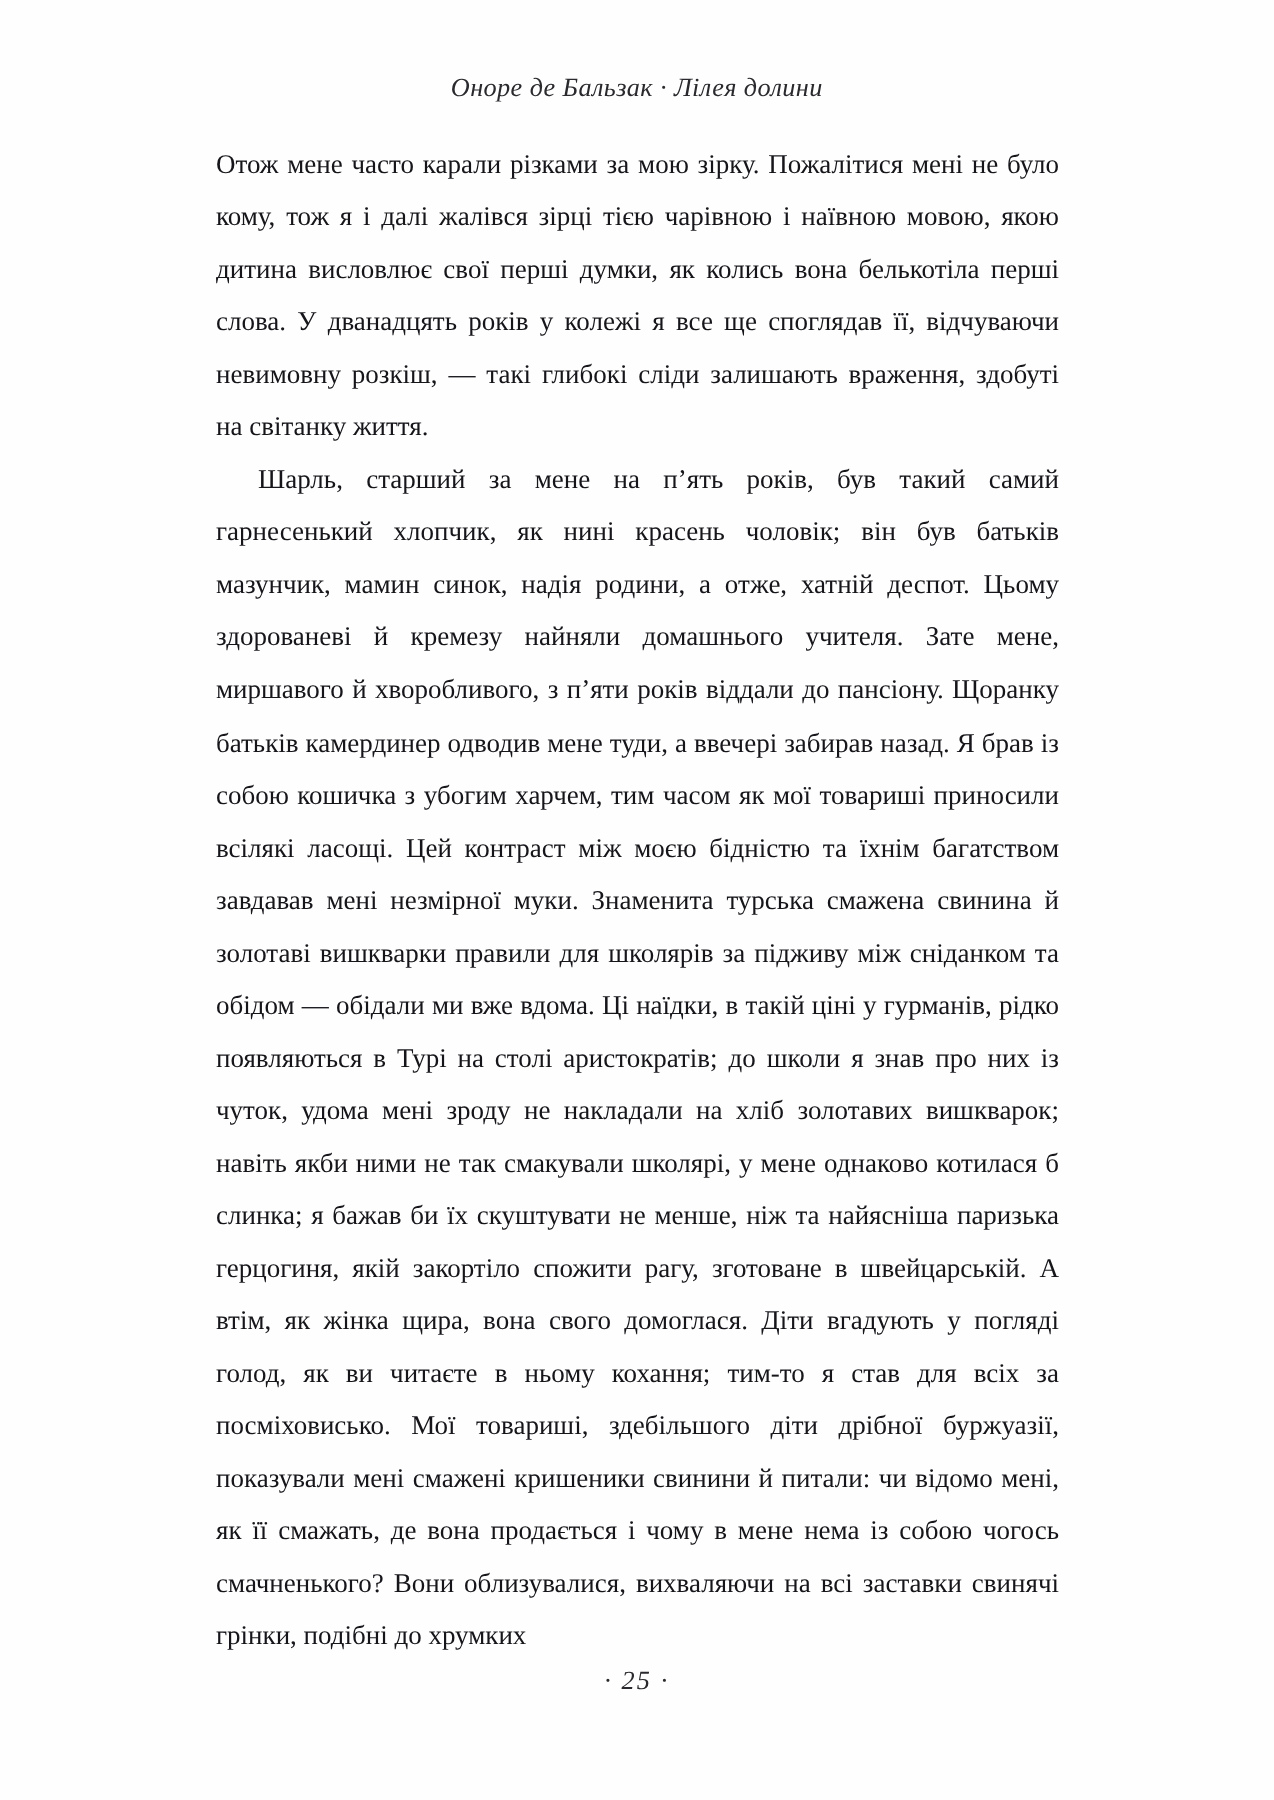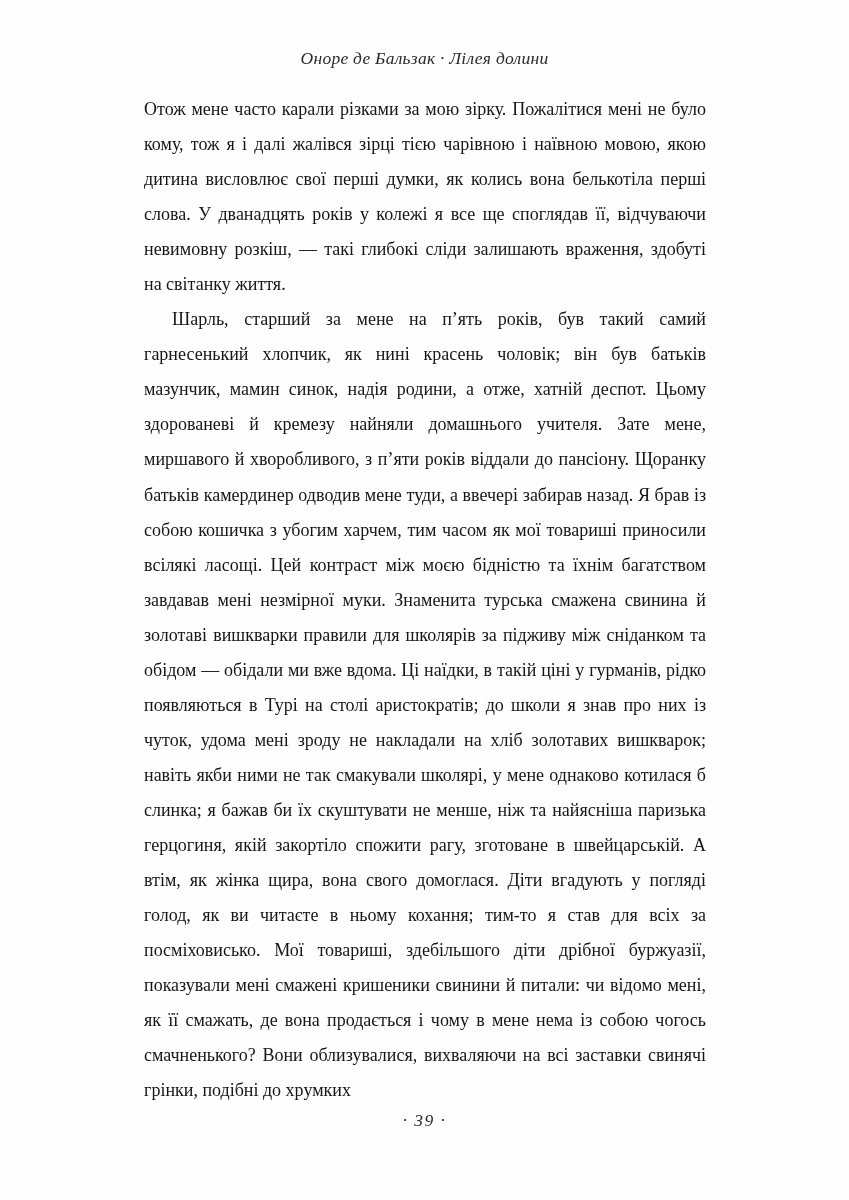--- a/index.html
+++ b/index.html
@@ -79,15 +79,15 @@
 
 <div class="page">
 
   <div class="running-head">Оноре де Бальзак · Лілея долини</div>
 
   <div class="text-block">
     <p>Отож мене часто карали різками за мою зірку. Пожалітися мені не було кому, тож я і далі жалівся зірці тією чарівною і наївною мовою, якою дитина висловлює свої перші думки, як колись вона белькотіла перші слова. У дванадцять років у колежі я все ще споглядав її, відчуваючи невимовну розкіш, — такі глибокі сліди залишають враження, здобуті на світанку життя.</p>
     <p class="indent">Шарль, старший за мене на п’ять років, був такий самий гарнесенький хлопчик, як нині красень чоловік; він був батьків мазунчик, мамин синок, надія родини, а отже, хатній деспот. Цьому здорованеві й кремезу найняли домашнього учителя. Зате мене, миршавого й хворобливого, з п’яти років віддали до пансіону. Щоранку батьків камердинер одводив мене туди, а ввечері забирав назад. Я брав із собою кошичка з убогим харчем, тим часом як мої товариші приносили всілякі ласощі. Цей контраст між моєю бідністю та їхнім багатством завдавав мені незмірної муки. Знаменита турська смажена свинина й золотаві вишкварки правили для школярів за підживу між сніданком та обідом — обідали ми вже вдома. Ці наїдки, в такій ціні у гурманів, рідко появляються в Турі на столі аристократів; до школи я знав про них із чуток, удома мені зроду не накладали на хліб золотавих вишкварок; навіть якби ними не так смакували школярі, у мене однаково котилася б слинка; я бажав би їх скуштувати не менше, ніж та найясніша паризька герцогиня, якій закортіло спожити рагу, зготоване в швейцарській. А втім, як жінка щира, вона свого домоглася. Діти вгадують у погляді голод, як ви читаєте в ньому кохання; тим-то я став для всіх за посміховисько. Мої товариші, здебільшого діти дрібної буржуазії, показували мені смажені кришеники свинини й питали: чи відомо мені, як її смажать, де вона продається і чому в мене нема із собою чогось смачненького? Вони облизувалися, вихваляючи на всі заставки свинячі грінки, подібні до хрумких</p>
   </div>
 
-  <div class="folio">· 39 ·</div>
+  <div class="folio">· 25 ·</div>
 
 </div>
 
 </body></html>

